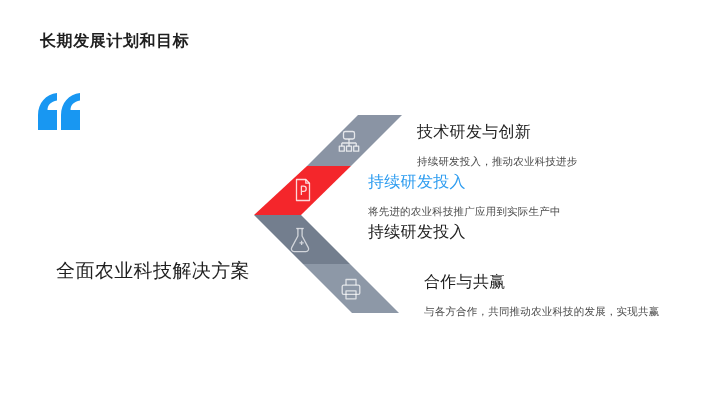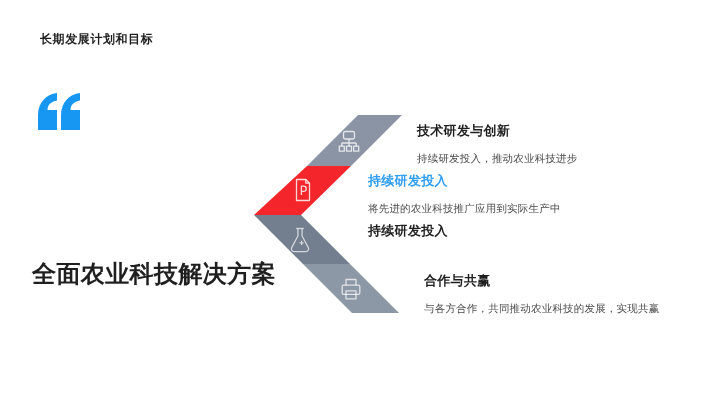--- a/index.html
+++ b/index.html
@@ -4,28 +4,28 @@
 <style>
   html,body{margin:0;padding:0;}
   body{
     width:720px;height:404px;background:#ffffff;overflow:hidden;position:relative;
     font-family:"Liberation Sans","DejaVu Sans",sans-serif;
   }
   .stage{position:absolute;left:0;top:0;width:720px;height:404px;}
   .chevron-svg{position:absolute;left:0;top:0;}
   .main-title{
     position:absolute;left:40px;top:31px;
-    font-size:12px;font-weight:bold;color:#1f1f1f;letter-spacing:0.6px;white-space:nowrap;
+    font-size:16px;font-weight:bold;color:#1f1f1f;letter-spacing:0.6px;white-space:nowrap;
   }
   .footer-title{
-    position:absolute;left:32px;top:258px;
-    font-size:24px;font-weight:bold;color:#1f1f1f;letter-spacing:0.4px;white-space:nowrap;
+    position:absolute;left:56px;top:258px;
+    font-size:19px;font-weight:normal;color:#1f1f1f;letter-spacing:0.4px;white-space:nowrap;
   }
   .step{position:absolute;white-space:nowrap;}
-  .step .t{font-size:13px;font-weight:bold;color:#1f1f1f;letter-spacing:0.3px;}
+  .step .t{font-size:16px;font-weight:normal;color:#1f1f1f;letter-spacing:0.3px;}
   .step .d{font-size:10.5px;color:#4b4b4b;margin-top:12px;letter-spacing:0.2px;}
   .step.hl .t{color:#2f9df0;}
   .i1{left:417px;top:122px;}
   .i2{left:368px;top:172px;}
   .i3{left:368px;top:222px;}
   .i4{left:424px;top:272px;}
 </style>
 </head>
 <body>
 

